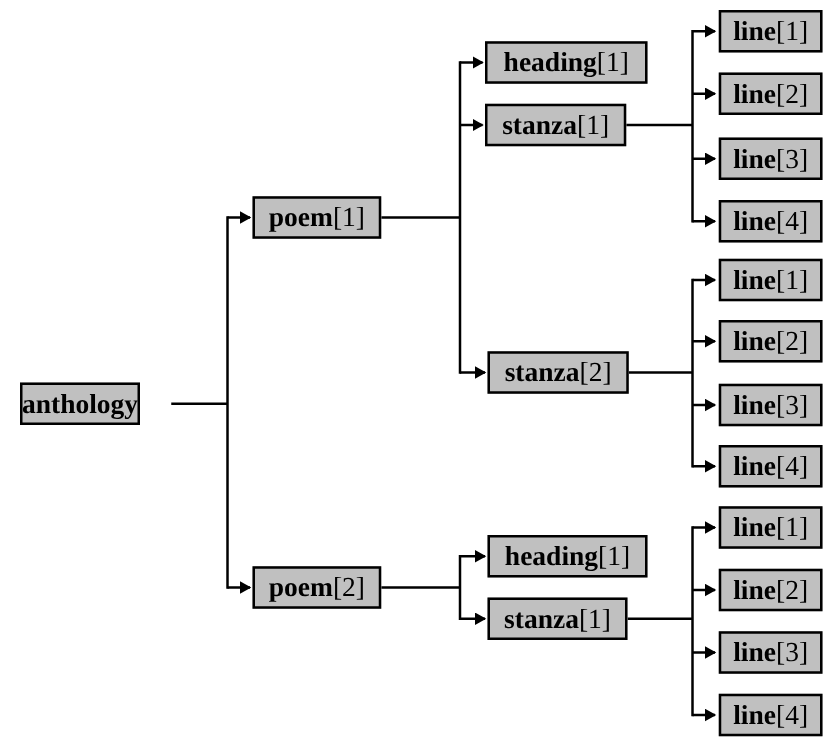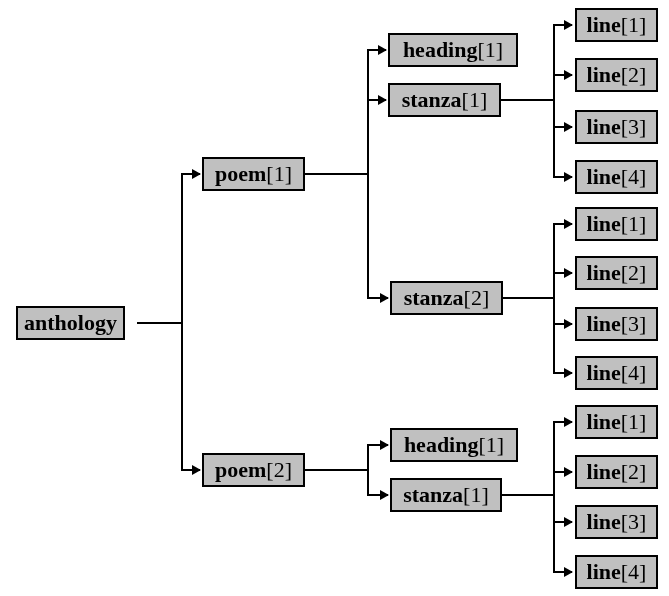--- a/index.html
+++ b/index.html
@@ -82,21 +82,21 @@
 
       <path d="M502,495 H554"></path>
       <path d="M554,421 V573"></path>
       <path d="M554,422 H572" marker-end="url(#arw)"></path>
       <path d="M554,472 H572" marker-end="url(#arw)"></path>
       <path d="M554,522 H572" marker-end="url(#arw)"></path>
       <path d="M554,572 H572" marker-end="url(#arw)"></path>
     </g>
   </svg>
 
-  <div class="node" style="left:16px;top:306px;width:109px">
+  <div class="node" style="left:16px;top:306px;width:96px">
     <span class="nm">anthology</span>
       <span class="ix"></span>
   </div>
 
   <div class="node" style="left:202px;top:157px;width:103px">
     <span class="nm">poem</span>
       <span class="ix">[1]</span>
   </div>
   <div class="node" style="left:202px;top:453px;width:103px">
     <span class="nm">poem</span>

